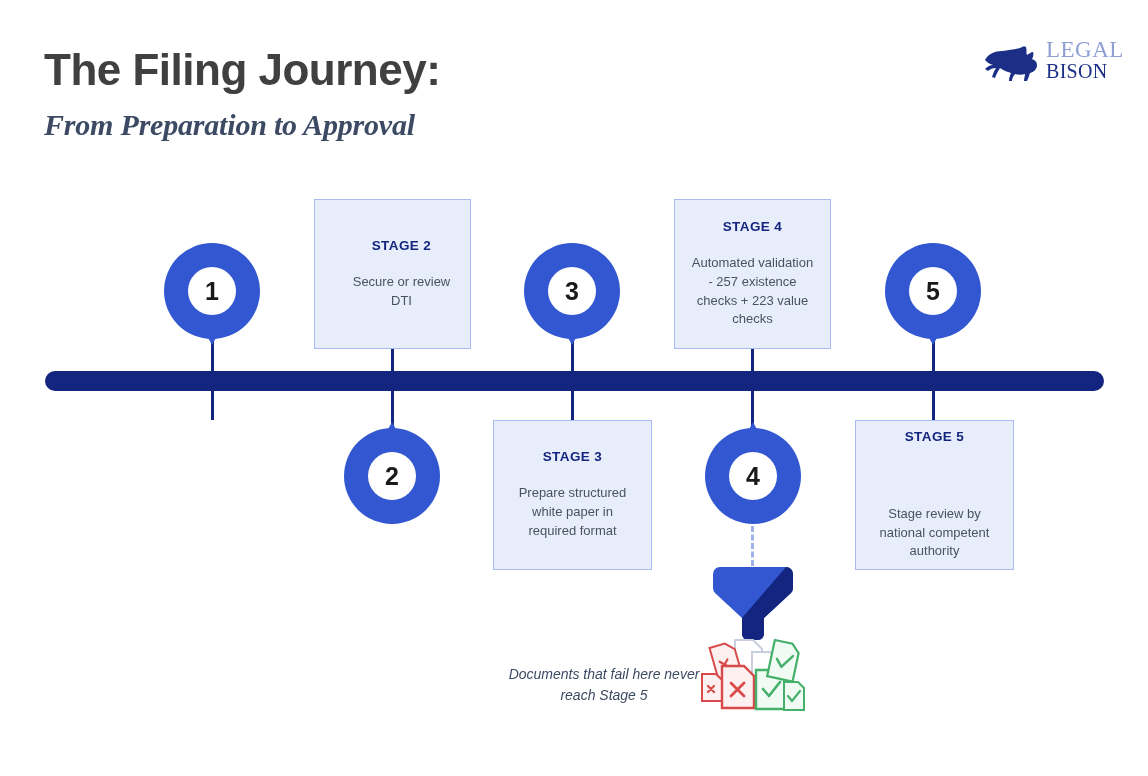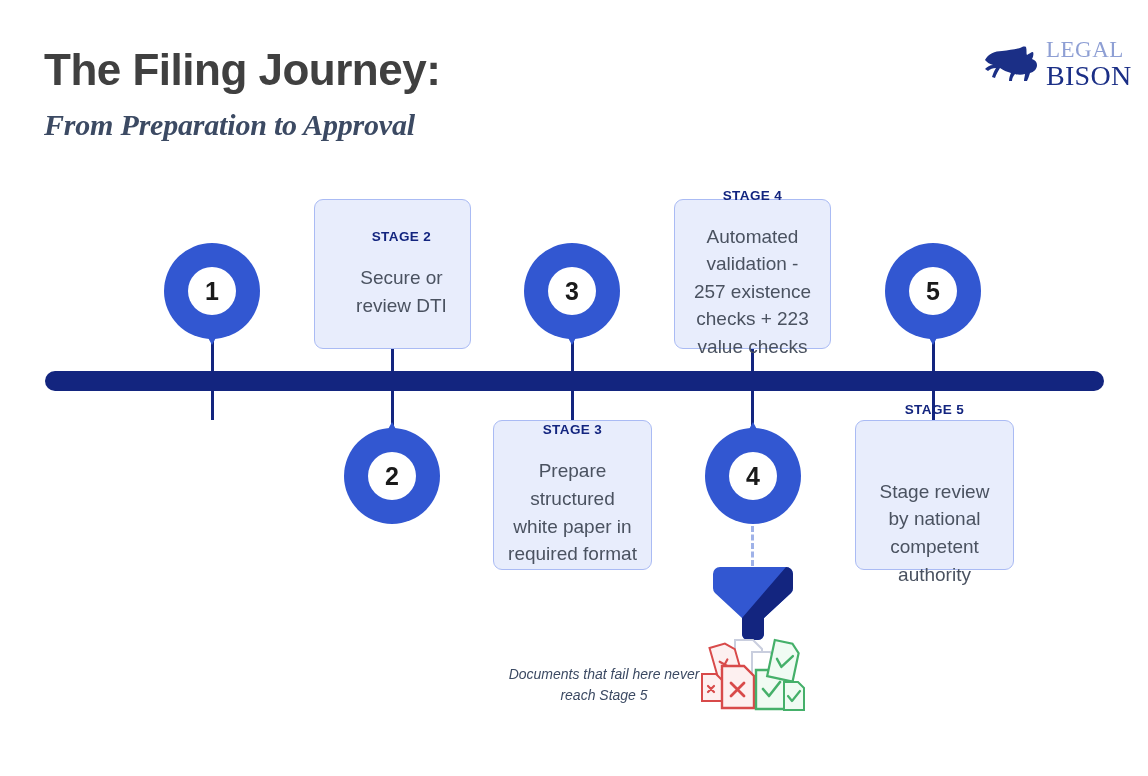--- a/index.html
+++ b/index.html
@@ -22,46 +22,46 @@
     position:absolute;left:44px;top:108px;
     font-size:30px;font-weight:bold;font-style:italic;
     color:#3c4a63;letter-spacing:-0.2px;font-family:Liberation Serif, serif;
   }
 
   
   .logo{position:absolute;left:982px;top:40px;width:124px;height:46px;}
   .logo-mark{position:absolute;left:0;top:4px;width:62px;height:38px;}
   .logo-text{position:absolute;left:64px;top:-1px;font-family:"Liberation Serif", serif;line-height:0.98;}
   .logo-legal{font-size:23px;letter-spacing:0.5px;color:#8e9fd4;display:block;}
-  .logo-bison{font-size:28px;letter-spacing:0.3px;color:#1b2f86;display:block;}
+  .logo-bison{font-size:20px;letter-spacing:0.3px;color:#1b2f86;display:block;}
 
   
   .bar{
     position:absolute;left:45px;top:371px;width:1059px;height:20px;
     background:#13257f;border-radius:10px;
   }
 
   
   .card{
     position:absolute;
     background:#e8edfc;
     border:1.5px solid #aabbf4;
-    border-radius:9px;
+    border-radius:0;
     box-sizing:border-box;
     display:flex;flex-direction:column;
     align-items:center;justify-content:center;
     padding:10px 14px;
   }
   .card-title{
     font-size:13.5px;font-weight:bold;color:#13257f;
     letter-spacing:0.4px;text-align:center;
   }
   .card-body{
     margin-top:20px;
-    font-size:19px;color:#4a5260;text-align:center;line-height:1.45;
+    font-size:13px;color:#4a5260;text-align:center;line-height:1.45;
   }
 
   
   .conn{position:absolute;width:2.5px;background:#13257f;}
 
   
   .pin{position:absolute;width:96px;height:96px;}
   .pin .ring{
     position:absolute;left:0;top:0;width:96px;height:96px;
     border-radius:50%;

